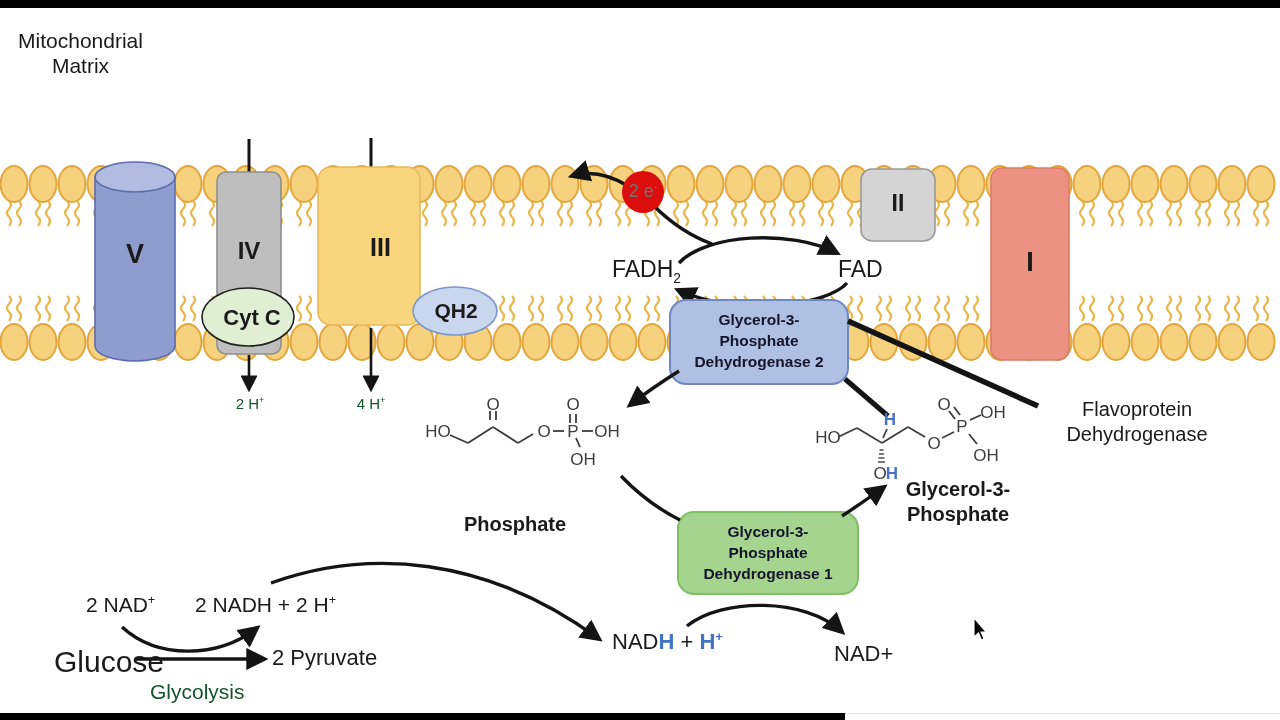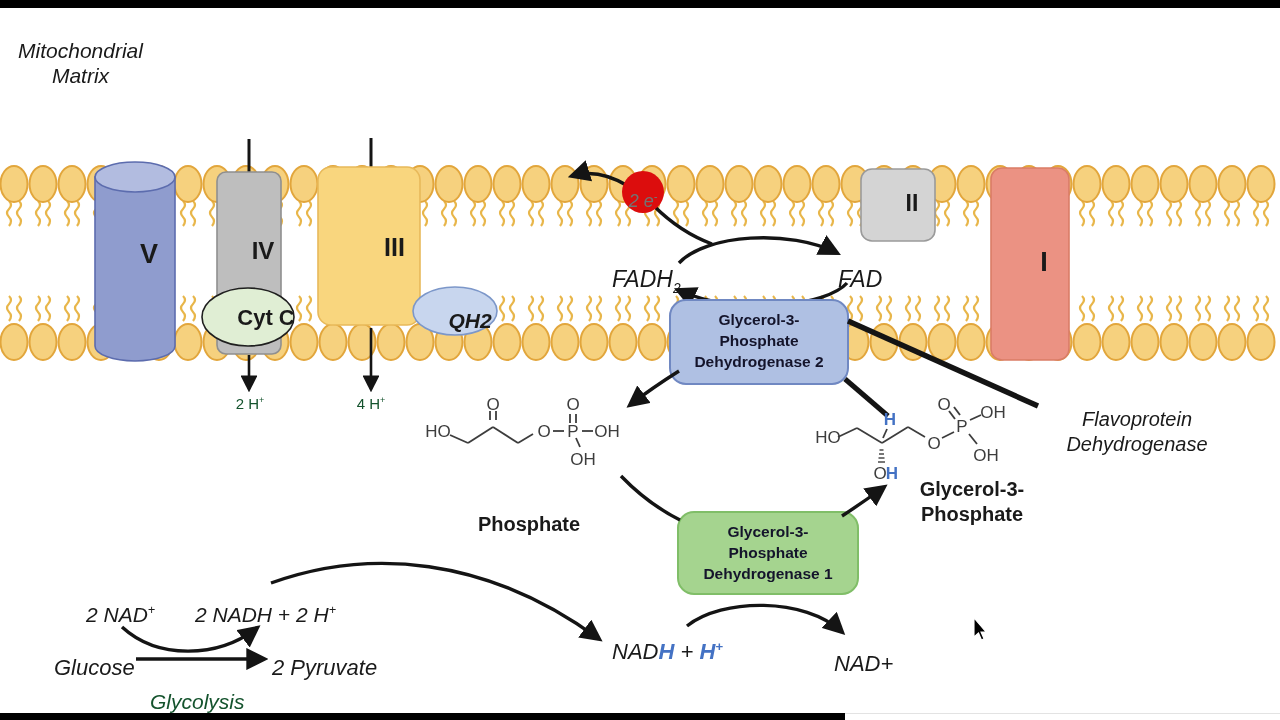--- a/index.html
+++ b/index.html
@@ -1,22 +1,22 @@
 <!DOCTYPE html>
 <html><head>
 <meta charset="utf-8">
 <style>
   html,body{margin:0;padding:0;background:#fff;}
   #stage{position:relative;width:1280px;height:720px;overflow:hidden;background:#fff;
          font-family:"Liberation Sans",sans-serif;color:#1a1a1a;}
   #diagram-svg{position:absolute;left:0;top:0;z-index:1;}
   .lbl{position:absolute;z-index:3;white-space:nowrap;}
   .ctr{text-align:center;}
-  .it{font-style:italic;margin-top:10px;}
-  .bold{font-weight:bold;padding-left:14px;}
+  .it{}
+  .bold{font-weight:bold;}
   sup{font-size:60%;line-height:0;}
   sub{font-size:60%;line-height:0;}
   .maroon{color:#14532d;}
   .blueH{color:#4472C4;font-weight:bold;}
   .boxtxt{font-weight:bold;font-size:15.5px;line-height:21px;color:#14142b;}
   .bar{position:absolute;left:0;width:1280px;background:#000;z-index:5;}
   #bar-top{top:0;height:8px;}
   #bar-bottom{top:713px;height:7px;width:845px;}
   #bar-bottom-faint{position:absolute;top:713px;left:845px;width:435px;height:1px;background:#e3e3e3;z-index:5;}
 </style>
@@ -456,17 +456,17 @@
     <span>NAD</span><span class="blueH">H</span><span> + </span><span class="blueH">H</span><sup class="blueH">+</sup>
   </div>
   <div class="lbl it" style="left:834px;top:641px;font-size:22px;">NAD+</div>
 
   <div class="lbl it" style="left:86px;top:593px;font-size:21px;">
     <span>2 NAD</span><sup>+</sup>
   </div>
   <div class="lbl it" style="left:195px;top:593px;font-size:21px;">
     <span>2 NADH + 2 H</span><sup>+</sup>
   </div>
-  <div class="lbl it" style="left:54px;top:645px;font-size:22px;">Glucose</div>
+  <div class="lbl it" style="left:54px;top:645px;font-size:30px;">Glucose</div>
   <div class="lbl it" style="left:272px;top:645px;font-size:22px;">2 Pyruvate</div>
   <div class="lbl it maroon" style="left:150px;top:680px;font-size:21px;">Glycolysis</div>
 
 </div>
 
 </body></html>

